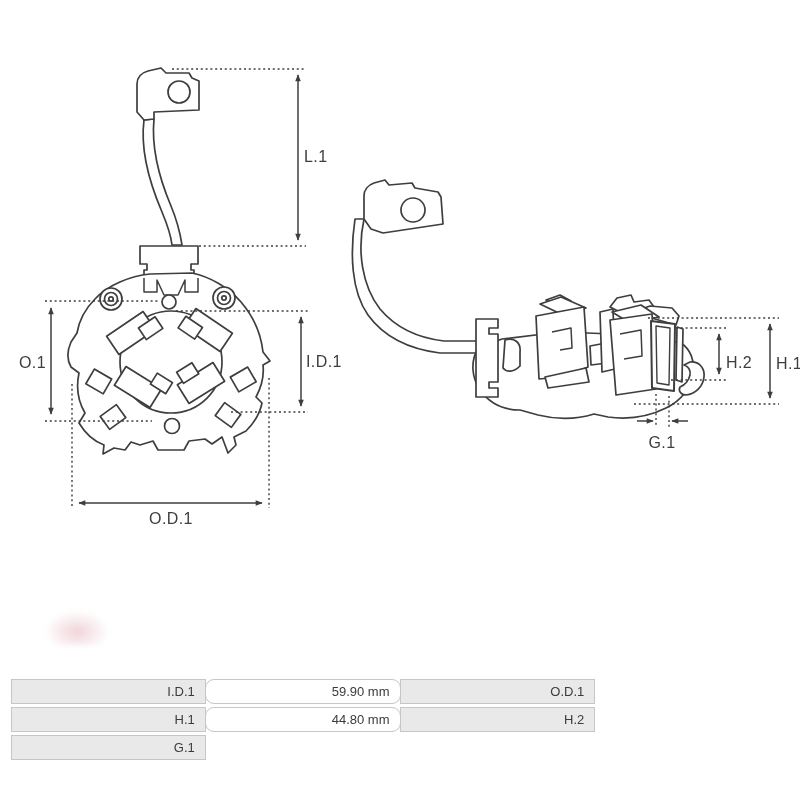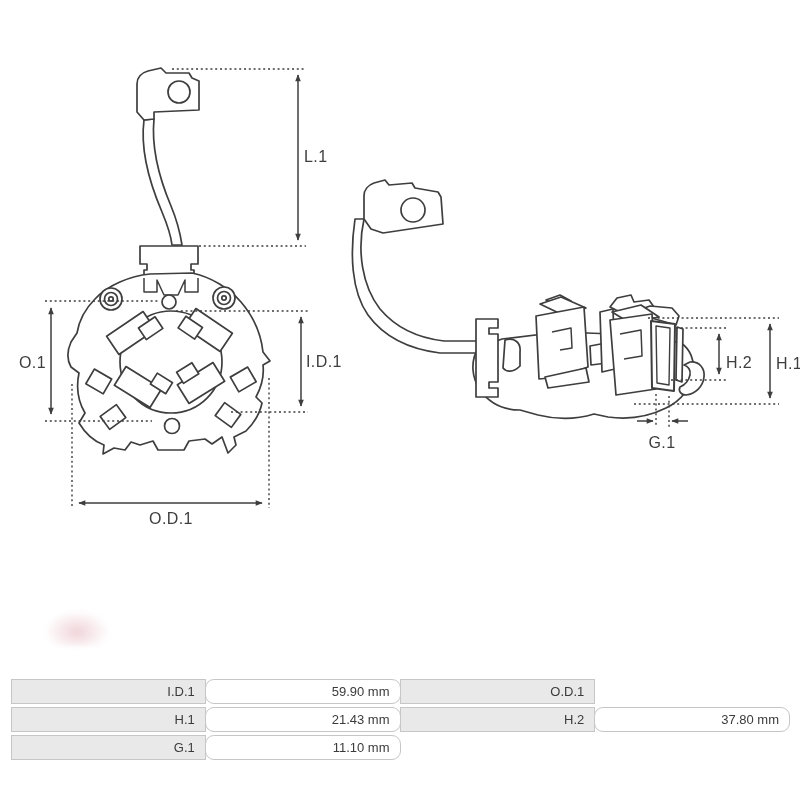--- a/index.html
+++ b/index.html
@@ -172,23 +172,21 @@
   <div class="watermark"></div>
 
   <div class="spec-table">
     <div class="trow">
       <div class="tcell lab">I.D.1</div>
       <div class="tcell val">59.90 mm</div>
       <div class="tcell lab">O.D.1</div>
     </div>
     <div class="trow">
       <div class="tcell lab">H.1</div>
-      <div class="tcell val">21.43 mm</div>
+      <div class="tcell val">44.80 mm</div>
       <div class="tcell lab">H.2</div>
-      <div class="tcell val">37.80 mm</div>
     </div>
     <div class="trow">
       <div class="tcell lab">G.1</div>
-      <div class="tcell val">11.10 mm</div>
     </div>
   </div>
 
 </div>
 
 </body></html>

